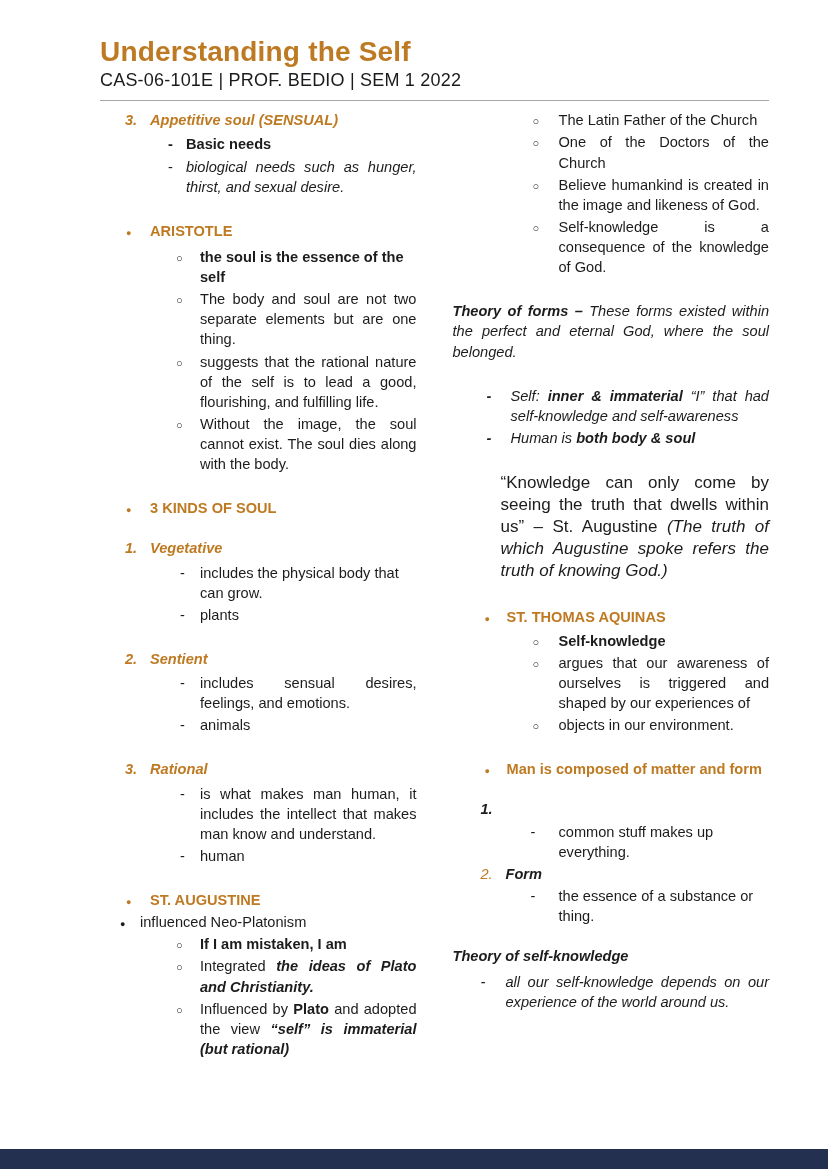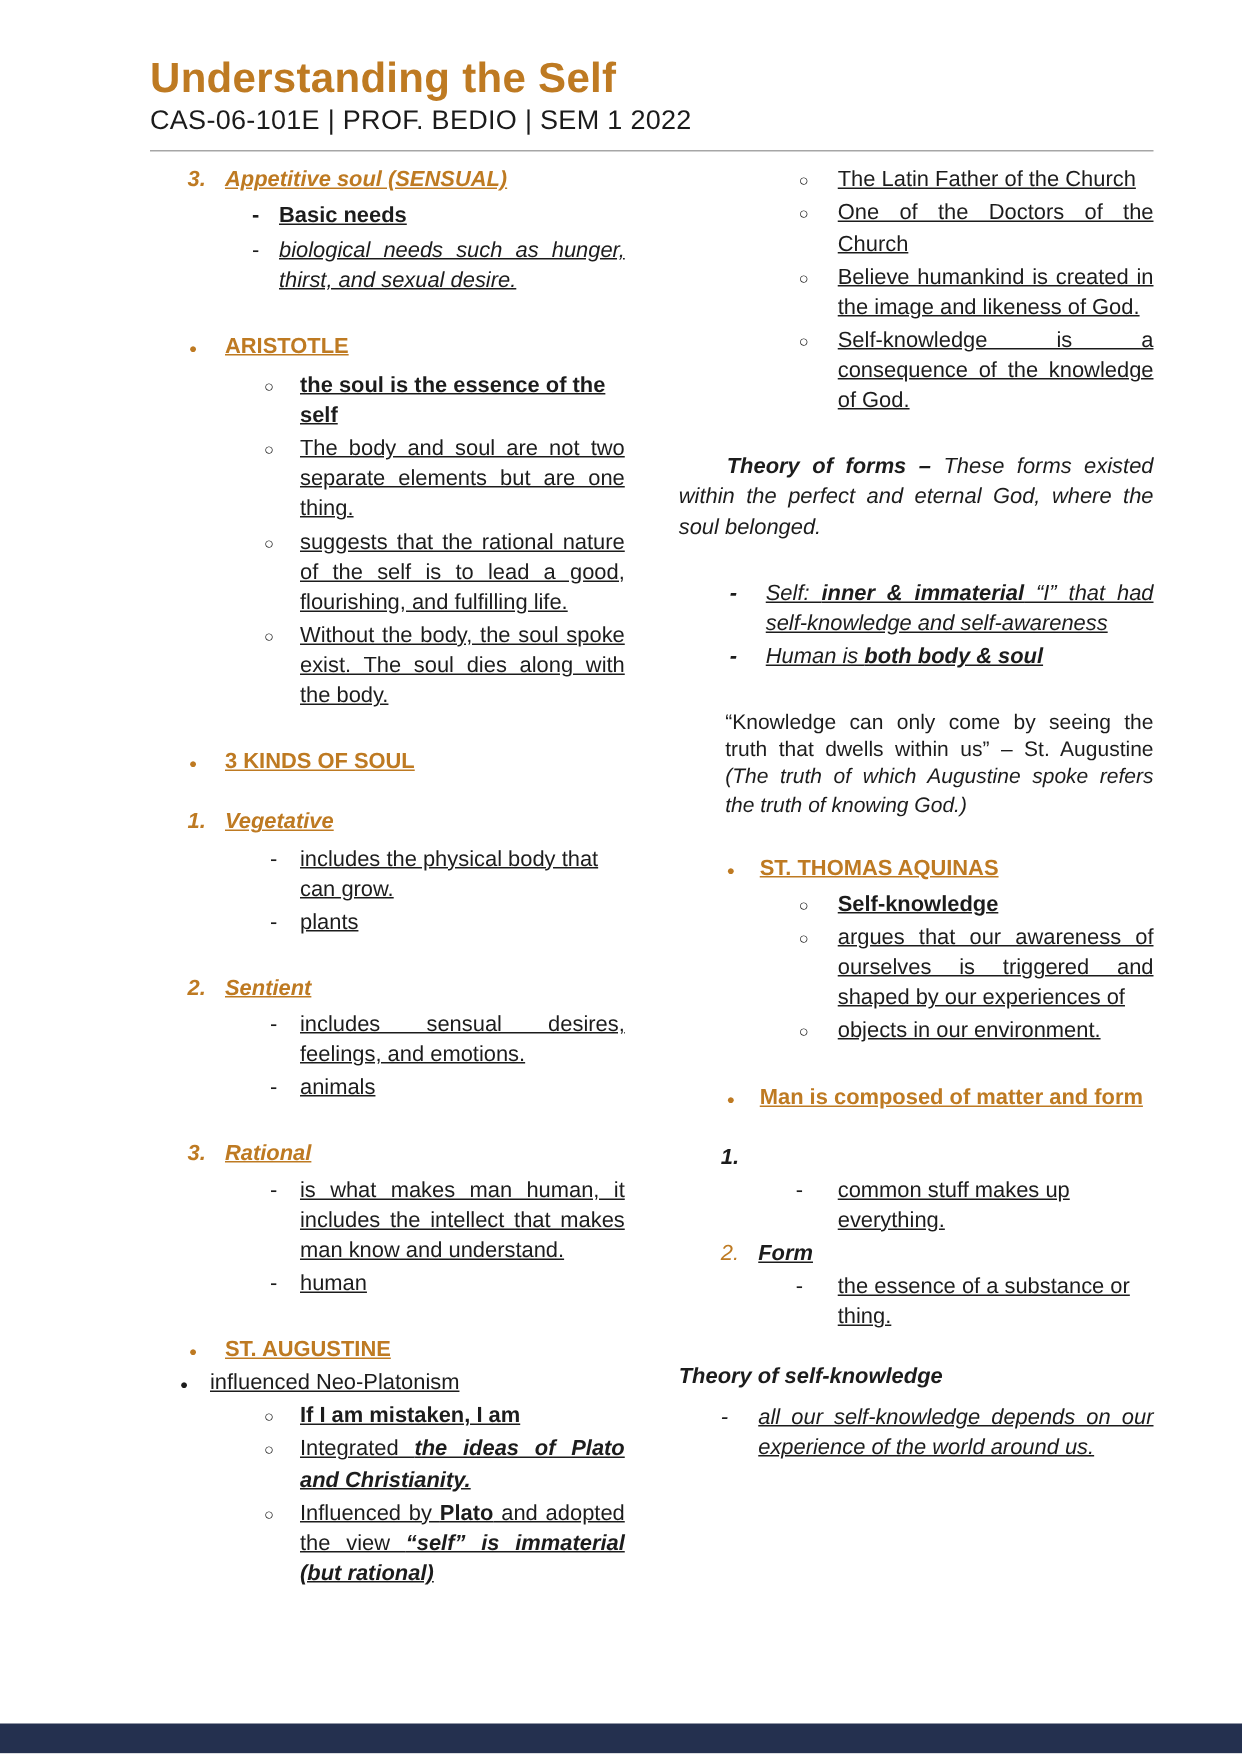--- a/index.html
+++ b/index.html
@@ -15,32 +15,32 @@
   .rule{border:none;border-top:1.5px solid #a6a6a6;margin:9px 0 0 0;}
   .columns{display:flex;gap:36px;margin-top:9px;}
   .col{flex:1;min-width:0;font-size:14.6px;line-height:1.38;}
   .sec{margin-bottom:24px;}
   .sec-sm{margin-bottom:20px;}
   .row{display:flex;align-items:baseline;}
   .row + .row{margin-top:2px;}
   .mk{flex:none;}
   .mk.bullet{font-size:9px;}
   .mk.circle{font-size:11px;}
-  .txt{flex:1;min-width:0;text-decoration:underline;}
+  .txt{flex:1;min-width:0;}
   .w18{width:18px}.w20{width:20px}.w22{width:22px}.w24{width:24px}
   .w25{width:25px}.w26{width:26px}.w28{width:28px}
   .pl20{padding-left:20px}.pl25{padding-left:25px}.pl26{padding-left:26px}
   .pl28{padding-left:28px}.pl32{padding-left:32px}.pl34{padding-left:34px}
   .pl68{padding-left:68px}.pl76{padding-left:76px}.pl78{padding-left:78px}.pl80{padding-left:80px}
   .accent{color:var(--accent);}
   .b{font-weight:700}
   .i{font-style:italic}
   .justify{text-align:justify}
   .mb4{margin-bottom:4px}.mb6{margin-bottom:6px}
-  .quote{margin-left:31px;font-size:14px;line-height:1.3;}
+  .quote{margin-left:48px;font-size:17px;line-height:1.3;}
   .footer-bar{position:absolute;left:0;right:0;bottom:0;height:20px;background:var(--footer);}
 </style>
 <title>Understanding the Self</title></head>
 <body>
 
 <div class="page">
   <div class="content">
 
     <header>
       <h1 class="doc-title">Understanding the Self</h1>
@@ -79,21 +79,21 @@
           <div class="row pl76">
             <span class="mk circle w24">○</span>
             <div class="txt justify">The body and soul are not two separate elements but are one thing.</div>
           </div>
           <div class="row pl76">
             <span class="mk circle w24">○</span>
             <div class="txt justify">suggests that the rational nature of the self is to lead a good, flourishing, and fulfilling life.</div>
           </div>
           <div class="row pl76">
             <span class="mk circle w24">○</span>
-            <div class="txt justify">Without the body, the soul spoke exist. The soul dies along with the body.</div>
+            <div class="txt justify">Without the image, the soul cannot exist. The soul dies along with the body.</div>
           </div>
         </section>
 
         <section class="sec-sm">
           <div class="row pl26">
             <span class="mk bullet w24 accent">●</span>
             <div class="txt accent b">3 KINDS OF SOUL</div>
           </div>
         </section>
 
@@ -182,21 +182,21 @@
             <span class="mk circle w26">○</span>
             <div class="txt justify">Believe humankind is created in the image and likeness of God.</div>
           </div>
           <div class="row pl80">
             <span class="mk circle w26">○</span>
             <div class="txt justify">Self-knowledge is a consequence of the knowledge of God.</div>
           </div>
         </section>
 
         <section class="sec">
-          <p class="justify" style="margin:0"><span style="font-weight: 700; font-style: italic; margin-left: 32px;">Theory of forms – </span><span style="font-style: italic;">These forms existed within the perfect and eternal God, where the soul belonged.</span></p>
+          <p class="justify" style="margin:0"><span style="font-weight: 700; font-style: italic;">Theory of forms – </span><span style="font-style: italic;">These forms existed within the perfect and eternal God, where the soul belonged.</span></p>
         </section>
 
         <section class="sec">
           <div class="row pl34">
             <span class="mk w24 b i">-</span>
             <div class="txt justify"><span style="font-style: italic; margin-top: 32px;">Self: </span><span style="font-weight: 700; font-style: italic;">inner &amp; immaterial</span><span style="font-style: italic;"> “I” that had self-knowledge and self-awareness</span></div>
           </div>
           <div class="row pl34">
             <span class="mk w24 b i">-</span>
             <div class="txt"><span style="font-style: italic;">Human is </span><span style="font-weight: 700; font-style: italic;">both body &amp; soul</span></div>

